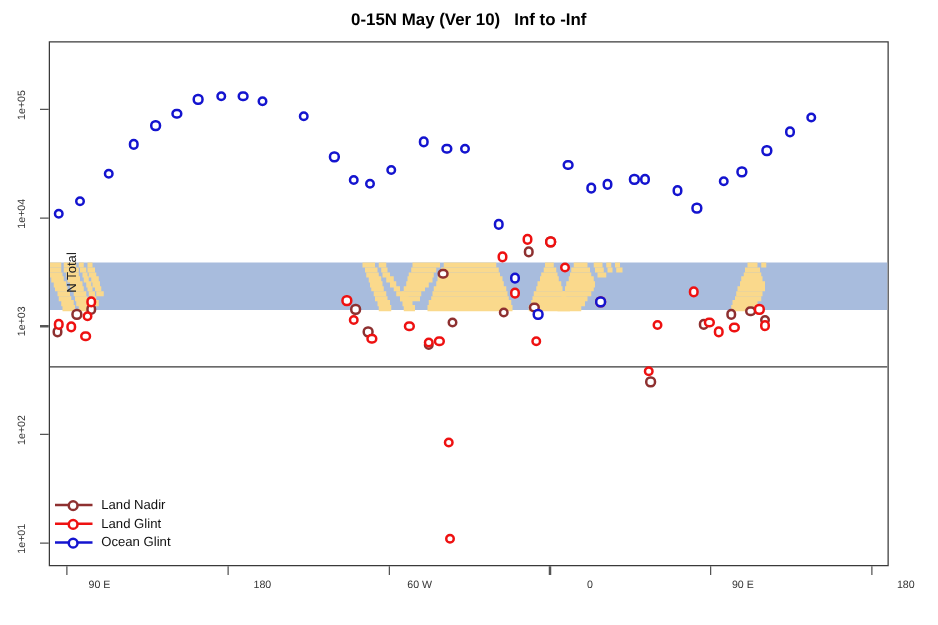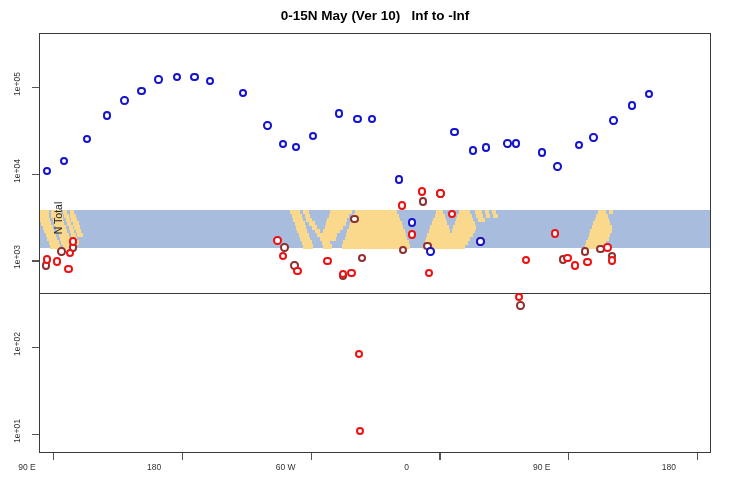--- a/index.html
+++ b/index.html
@@ -14,21 +14,21 @@
   .pt.blue{border:2.6px solid #1414cf;}
   .pt.red{border:2.6px solid #ee1111;}
   .pt.brown{border:2.6px solid #8e3030;}
   #ylab{position:absolute;left:-2px;top:212px;width:120px;text-align:center;font-size:10.5px;color:#222;
          transform:rotate(-90deg);transform-origin:center center;white-space:nowrap;}
   .ytickwrap{position:absolute;left:6px;width:22px;height:40px;}
   .ytickwrap span{position:absolute;left:-10px;top:12px;width:42px;text-align:center;font-size:8.5px;color:#333;
          transform:rotate(-90deg);white-space:nowrap;}
   .ymark{position:absolute;left:32px;width:7px;height:1.2px;background:#555;}
   .xtickmark{position:absolute;top:453px;width:1.2px;height:7px;background:#555;}
-  .xticklab{position:absolute;top:462px;width:70px;margin-left:-35px;text-align:left;font-size:8.5px;color:#333;white-space:nowrap;}
+  .xticklab{position:absolute;top:462px;width:70px;margin-left:-35px;text-align:right;font-size:8.5px;color:#333;white-space:nowrap;}
   #xlab{position:absolute;left:0;top:480px;width:750px;text-align:center;font-size:11.5px;color:#111;}
   #legend{position:absolute;left:44px;top:396px;font-size:10.5px;color:#111;}
   .legrow{display:flex;align-items:center;height:15px;}
   .legsym{position:relative;width:30px;height:12px;margin-right:7px;}
   .legline{position:absolute;top:5.2px;left:0;width:30px;height:2.2px;}
   .legcirc{position:absolute;top:2px;left:10px;width:9px;height:9px;border-radius:50%;box-sizing:border-box;background:#fff;}
 </style>
 </head>
 <body>
 
@@ -268,14 +268,37 @@
       <div class="xtickmark" style="left: 310.66px; background: rgb(85, 85, 85);"></div>
       <div class="xticklab" style="left: 310.66px;">60 W</div>
       <div class="xtickmark" style="left: 439.34px; background: rgb(85, 85, 85);"></div>
       <div class="xticklab" style="left: 439.34px;">0</div>
       <div class="xtickmark" style="left: 568.021px; background: rgb(85, 85, 85);"></div>
       <div class="xticklab" style="left: 568.021px;">90 E</div>
       <div class="xtickmark" style="left: 696.702px; background: rgb(85, 85, 85);"></div>
       <div class="xticklab" style="left: 696.702px;">180</div>
     </div>
 
+  <div id="legend">
+      <div class="legrow">
+        <div class="legsym">
+          <div class="legline" style="background: rgb(142, 48, 48);"></div>
+          <div class="legcirc" style="border: 2.4px solid rgb(142, 48, 48);"></div>
+        </div>
+        <div>Land Nadir</div>
+      </div>
+      <div class="legrow">
+        <div class="legsym">
+          <div class="legline" style="background: rgb(238, 17, 17);"></div>
+          <div class="legcirc" style="border: 2.4px solid rgb(238, 17, 17);"></div>
+        </div>
+        <div>Land Glint</div>
+      </div>
+      <div class="legrow">
+        <div class="legsym">
+          <div class="legline" style="background: rgb(20, 20, 207);"></div>
+          <div class="legcirc" style="border: 2.4px solid rgb(20, 20, 207);"></div>
+        </div>
+        <div>Ocean Glint</div>
+      </div>
+    </div>
 
 </div>
 
 </body></html>

